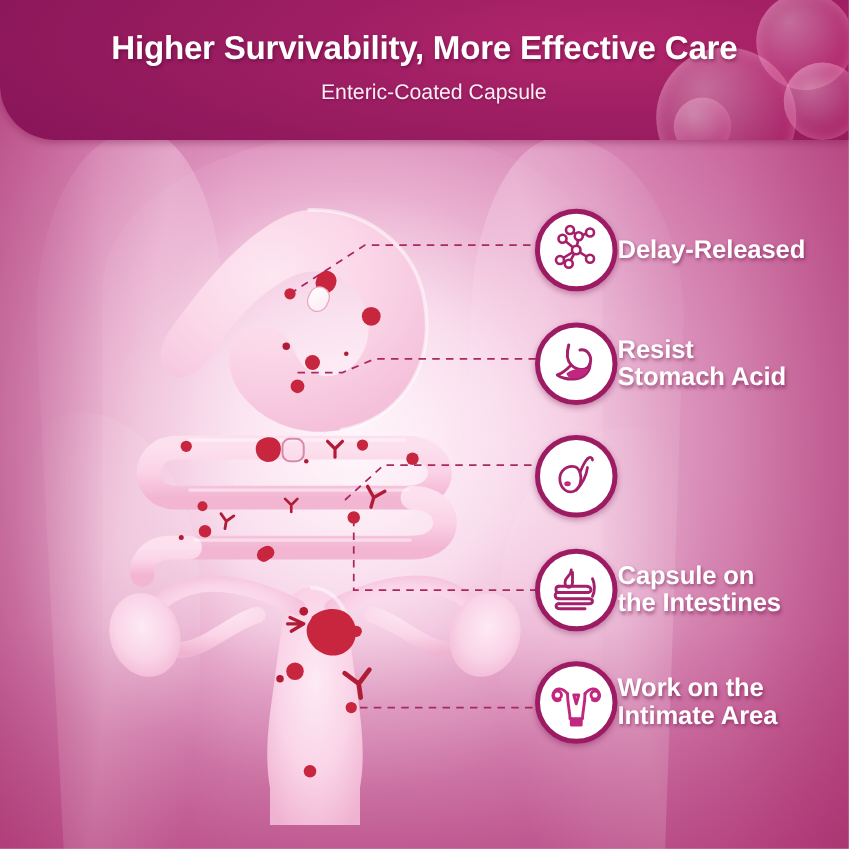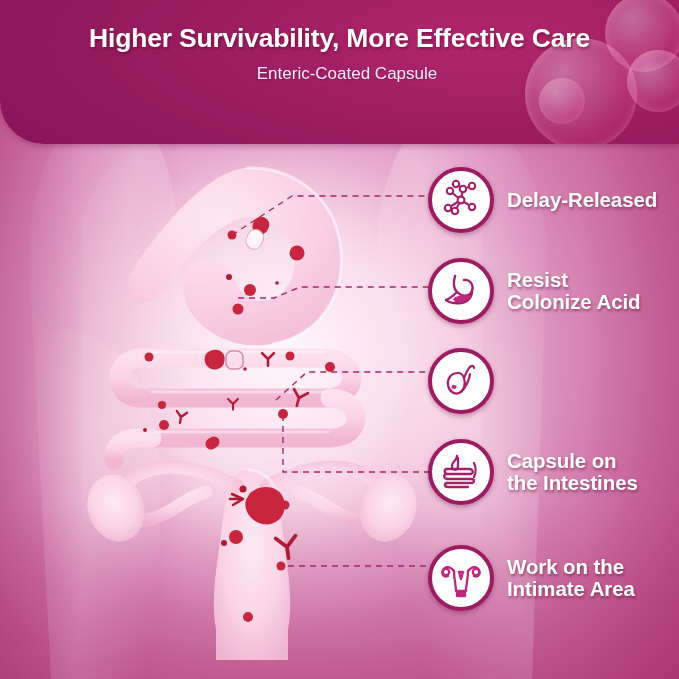--- a/index.html
+++ b/index.html
@@ -63,21 +63,21 @@
   .hip-r {
     position: absolute; left: 400px; top: 342px;
     width: 210px; height: 340px;
     border-radius: 50% 50% 0 0 / 40% 40% 0 0;
     background: radial-gradient(70% 60% at 30% 30%, rgba(255,236,246,.28) 0%, rgba(255,236,246,0) 70%);
   }
 
   
   .header {
     position: absolute; left: 0; top: 0;
-    width: 679px; height: 144px;
+    width: 679px; height: 112px;
     background:
       radial-gradient(120% 180% at 72% 30%, #b2266c 0%, #9e1e63 30%, #8c175a 62%, #7e1152 100%);
     border-bottom-left-radius: 44px;
     overflow: hidden;
     box-shadow: 0 2px 6px rgba(110,10,70,.35);
   }
   .bubbles { position: absolute; right: -10px; top: -14px; width: 210px; height: 150px; }
   .bub {
     position: absolute; border-radius: 50%;
     background: radial-gradient(circle at 34% 30%, rgba(255,255,255,.34), rgba(255,170,210,.22) 48%, rgba(210,60,130,.30) 72%, rgba(150,20,90,.08) 100%);
@@ -117,21 +117,20 @@
     width: 66px; height: 66px;
     border-radius: 50%;
     background: #ffffff;
     border: 4px solid #9c1b63;
     box-shadow: 0 2px 5px rgba(110,14,70,.40);
     display: flex; align-items: center; justify-content: center;
     flex: 0 0 auto;
   }
   .badge svg { display: block; }
   .feature-label {
-    margin-left: 13px;
     color: #ffffff;
     font-size: 20.5px;
     font-weight: bold;
     line-height: 1.06;
     letter-spacing: -0.1px;
     text-shadow: 1px 2px 3px rgba(105,12,66,.55);
     white-space: pre-line;
   }
 </style>
 </head>
@@ -312,21 +311,21 @@
   <div class="feature" style="top:258px">
     <div class="badge">
       <svg width="44" height="44" viewBox="0 0 44 44" fill="none">
         <path d="M16 7 C14 14 14 19 18 23 C23 28 31 28 33 22 C35 16 31 10 25 11" stroke="#a4206a" stroke-width="2.4" stroke-linecap="round"></path>
         <path d="M18 23 C14 27 10 30 7 31" stroke="#a4206a" stroke-width="2.4" stroke-linecap="round"></path>
         <path d="M33 22 C33 28 29 33 22 34 C15 35 9 33 7 31" stroke="#a4206a" stroke-width="2.4" stroke-linecap="round"></path>
         <path d="M14 30 C18 26 27 25 31 27 C30 32 22 35 16 33 Z" fill="#c2277f"></path>
       </svg>
     </div>
     <div class="feature-label">Resist
-Colonize Acid</div>
+Stomach Acid</div>
   </div>
 
   <div class="feature" style="top:348px">
     <div class="badge">
       <svg width="44" height="44" viewBox="0 0 44 44" fill="none">
         <path d="M19 14 C12 14 8 20 9 26 C10 32 15 36 20 34 C25 32 27 25 25 19 C24 16 22 14 19 14 Z" stroke="#a4206a" stroke-width="2.2"></path>
         <path d="M25 19 C27 14 29 10 31 8" stroke="#a4206a" stroke-width="2.2" stroke-linecap="round"></path>
         <path d="M31 8 C33 6 35 7 35 9" stroke="#a4206a" stroke-width="2.2" stroke-linecap="round"></path>
         <path d="M22 33 C26 29 30 22 31 15" stroke="#a4206a" stroke-width="2.2" stroke-linecap="round"></path>
         <ellipse cx="15" cy="28" rx="2.6" ry="2" fill="#c2277f"></ellipse>
@@ -343,21 +342,21 @@
         <path d="M9 30 L33 30 C37 30 37 34 33 34 L9 34"></path>
         <path d="M9 30 C6 30 5 26 8 25"></path>
         <path d="M9 34 C6 34 6 38 10 38 L30 38"></path>
         <path d="M36 14 C38 18 38 24 36 28"></path>
       </svg>
     </div>
     <div class="feature-label">Capsule on
 the Intestines</div>
   </div>
 
-  <div class="feature" style="top:545px">
+  <div class="feature" style="top:529px">
     <div class="badge">
       <svg width="46" height="46" viewBox="0 0 46 46" fill="none" stroke="#c2277f" stroke-width="2.3" stroke-linecap="round" stroke-linejoin="round">
         <path d="M16 16 C16 25 18 30 18 36 L28 36 C28 30 30 25 30 16"></path>
         <path d="M16 16 C12 11 7 11 5 15 C3 19 6 23 10 21"></path>
         <path d="M30 16 C34 11 39 11 41 15 C43 19 40 23 36 21"></path>
         <circle cx="8" cy="17" r="3.2"></circle>
         <circle cx="38" cy="17" r="3.2"></circle>
         <path d="M19 36 L19 41 L27 41 L27 36"></path>
         <path d="M20 38 L26 38 M20 40 L26 40"></path>
         <path d="M21 17 L23 24 L25 17 Z"></path>

